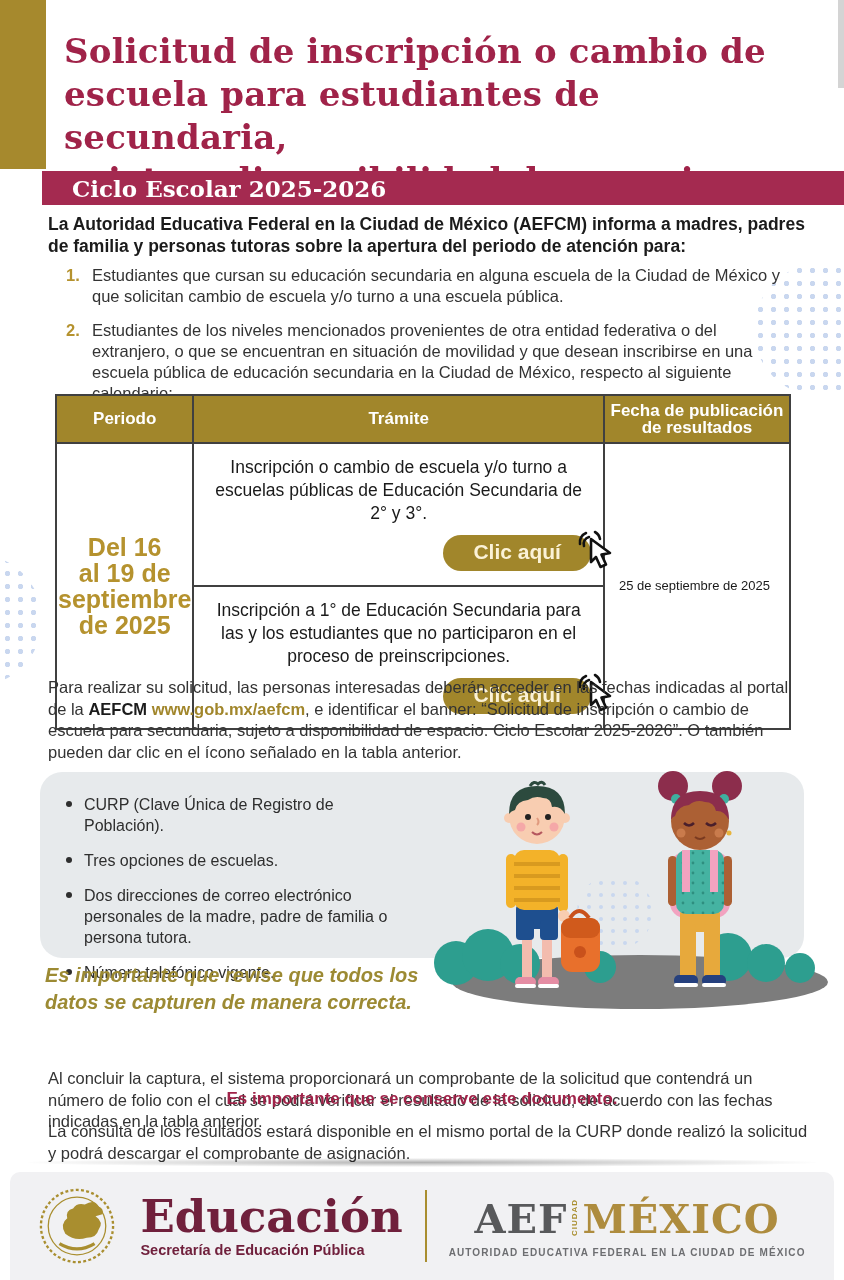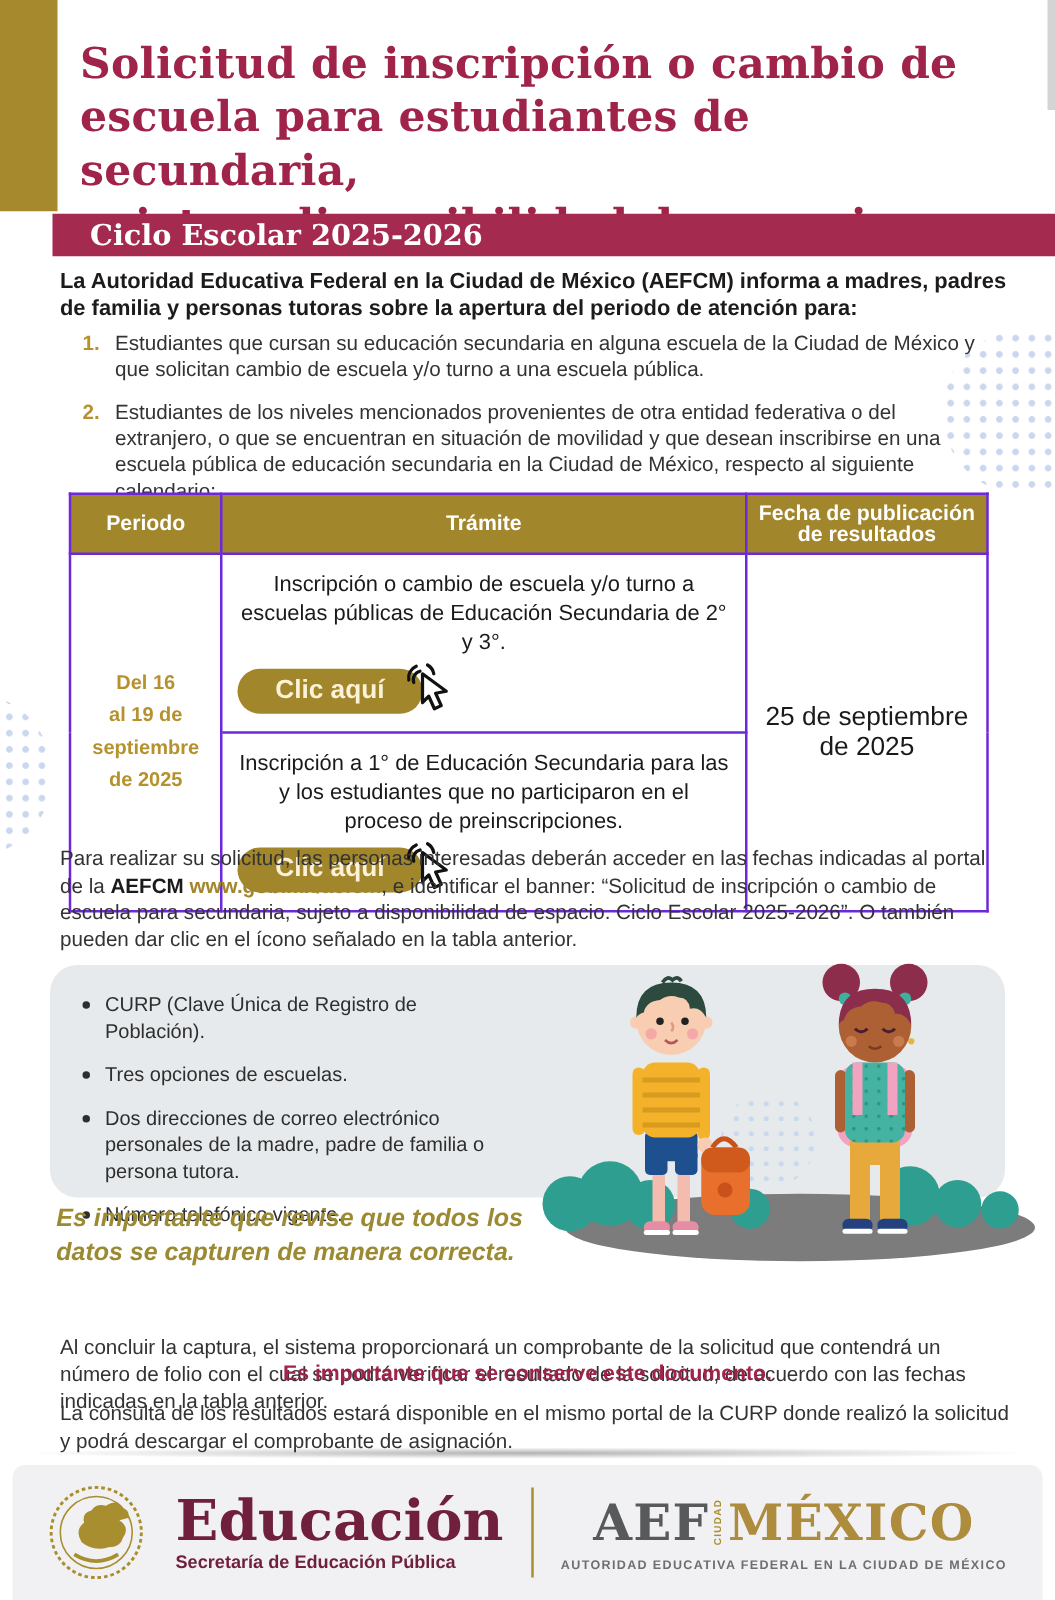--- a/index.html
+++ b/index.html
@@ -25,29 +25,29 @@
     color:#fff;font-size:23px;padding-left:30px;}
   
   .intro{position:absolute;left:48px;top:213px;width:760px;font-weight:bold;
     font-size:17.5px;line-height:22px;color:#1b1b1b;}
   .nlist{position:absolute;left:66px;top:265px;width:716px;}
   .nitem{display:flex;margin-bottom:13px;}
   .nitem .num{width:26px;flex:0 0 26px;font-weight:bold;color:#B5922E;font-size:16.5px;line-height:21px;}
   .nitem .txt{font-size:16.5px;line-height:21px;color:#333;}
   
   table.sched{position:absolute;left:55px;top:394px;width:736px;border-collapse:collapse;}
-  table.sched th,table.sched td{border:2px solid #6d28d9;}
+  table.sched th,table.sched td{border:2px solid #404040;}
   table.sched th{background:#A1862B;color:#fff;font-weight:bold;font-size:17px;padding:6px 4px;}
   th.th-fecha{font-size:14.5px;line-height:17px;}
   td.periodo{width:122px;text-align:center;color:#B5922E;font-weight:bold;
-    font-size:16px;line-height:26px;}
+    font-size:25px;line-height:26px;}
   td.tramite{width:434px;text-align:center;font-size:17.5px;line-height:23px;color:#1a1a1a;
     padding:12px 12px 14px;}
-  td.fecha{width:172px;text-align:center;font-size:21px;line-height:24px;color:#1a1a1a;padding:0 14px;margin-left:23px;}
-  .clic-wrap{margin-top:10px;display:flex;justify-content:flex-start;}
+  td.fecha{width:172px;text-align:left;font-size:13px;line-height:24px;color:#1a1a1a;padding:0 14px;margin-left:23px;}
+  .clic-wrap{margin-top:10px;display:flex;justify-content:flex-end;}
   .clic-btn{position:relative;background:#A1862B;border:none;border-radius:20px;
     color:#FBF2D7;font-weight:bold;font-size:21px;font-family:"Liberation Sans",sans-serif;
     padding:5px 30px 7px;cursor:pointer;}
   .clic-btn svg{position:absolute;right:-30px;top:-12px;width:52px;height:52px;}
   
   .para{position:absolute;font-size:16.5px;line-height:21.5px;color:#333;}
   .p-portal{left:48px;top:677px;width:758px;}
   .p-portal b{color:#1b1b1b;}
   .gold-link{color:#A1862B;font-weight:bold;text-decoration:none;}
   

